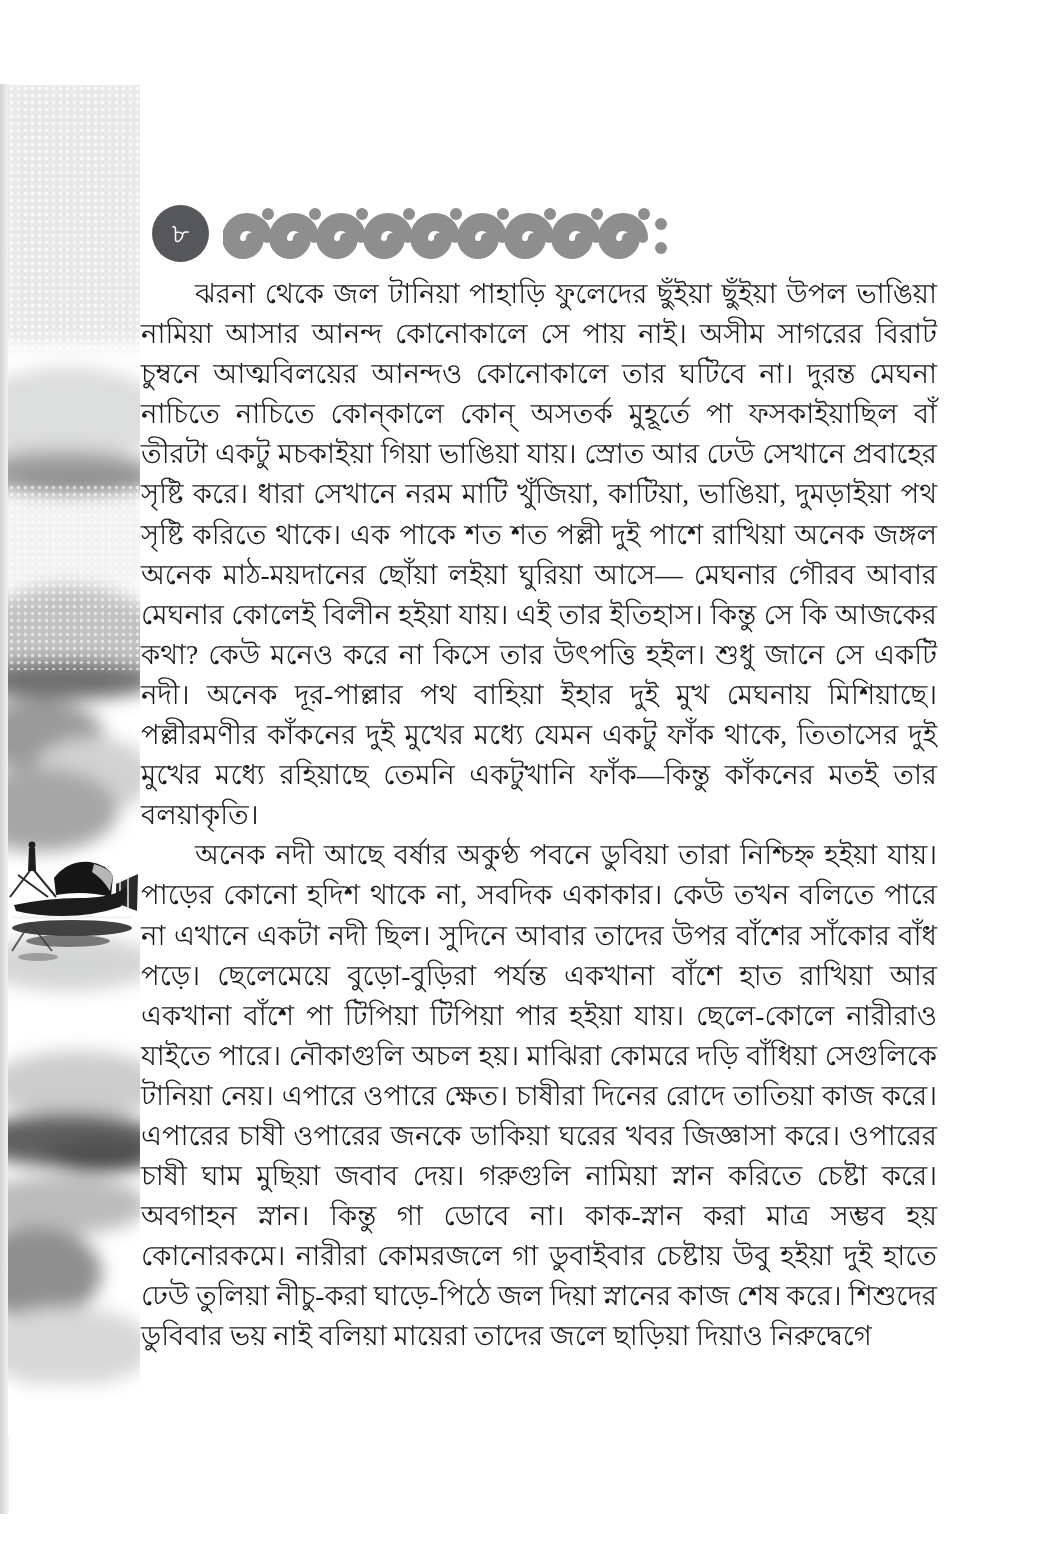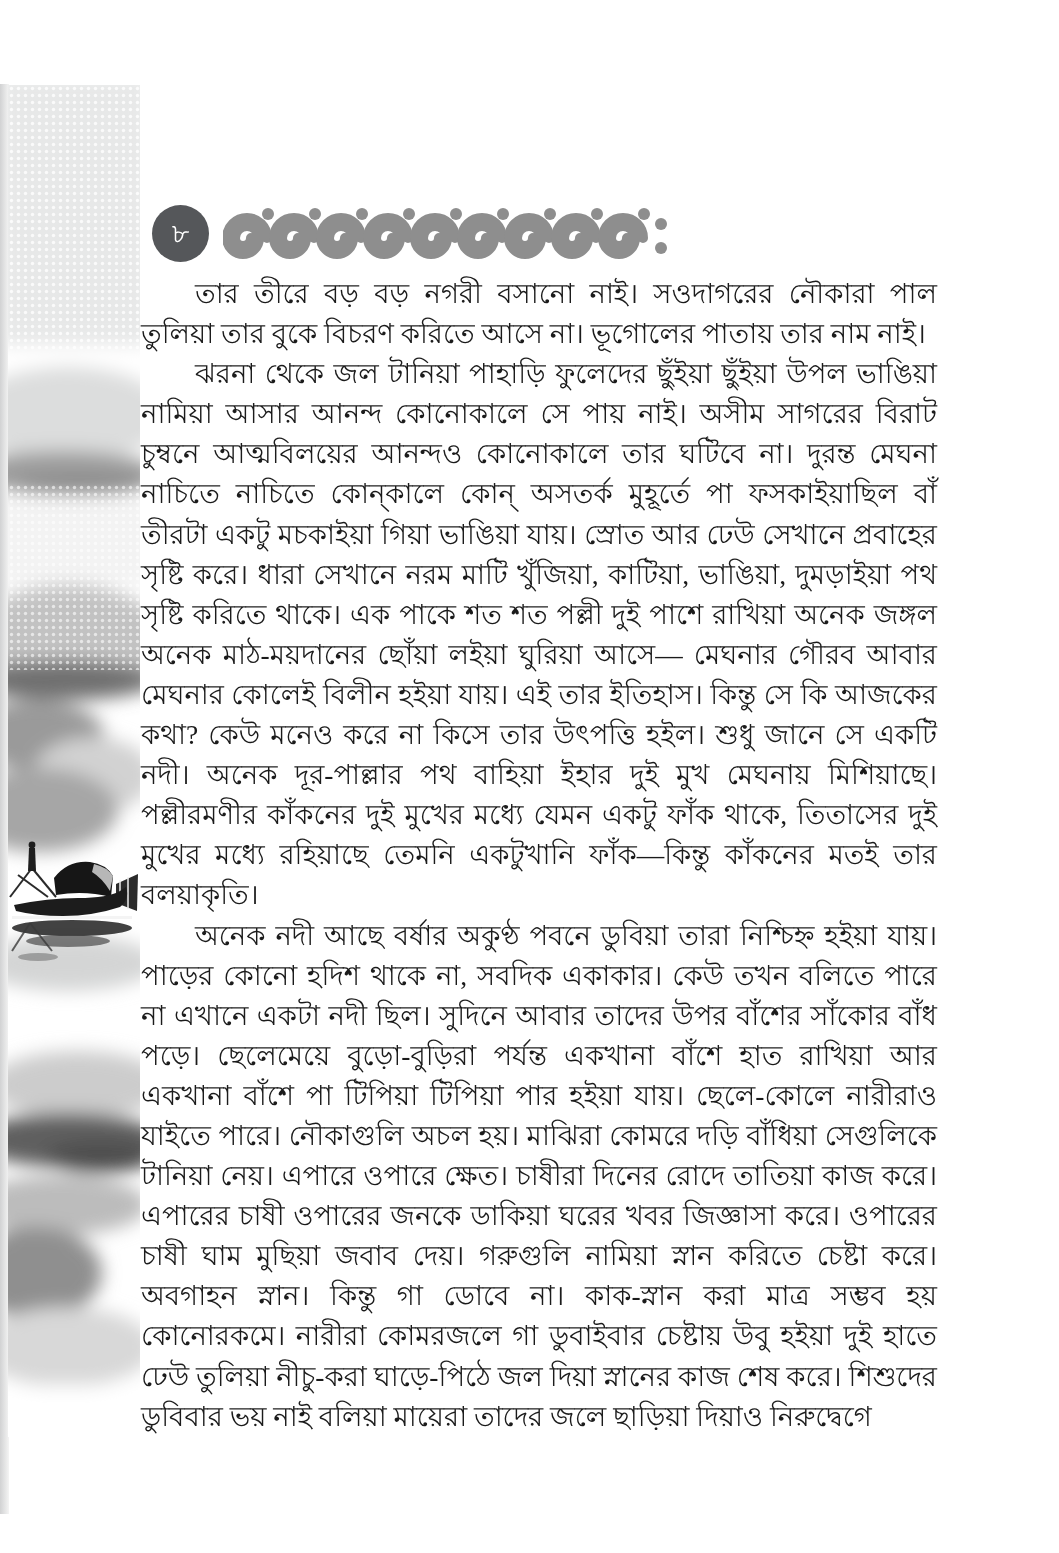--- a/index.html
+++ b/index.html
@@ -145,16 +145,15 @@
         <g>
           <circle cx="438" cy="24" r="6" fill="#8e8e8e"></circle>
           <circle cx="438" cy="48" r="6" fill="#8e8e8e"></circle>
         </g>
       </g>
     </svg>
   </div>
 </div>
 
 <div class="text-block">
-  <p>তার তীরে বড় বড় নগরী বসানো নাই। সওদাগরের নৌকারা পাল তুলিয়া তার বুকে বিচরণ করিতে আসে না। ভূগোলের পাতায় তার নাম নাই।</p>
   <p>ঝরনা থেকে জল টানিয়া পাহাড়ি ফুলেদের ছুঁইয়া ছুঁইয়া উপল ভাঙিয়া নামিয়া আসার আনন্দ কোনোকালে সে পায় নাই। অসীম সাগরের বিরাট চুম্বনে আত্মবিলয়ের আনন্দও কোনোকালে তার ঘটিবে না। দুরন্ত মেঘনা নাচিতে নাচিতে কোন্‌কালে কোন্ অসতর্ক মুহূর্তে পা ফসকাইয়াছিল বাঁ তীরটা একটু মচকাইয়া গিয়া ভাঙিয়া যায়। স্রোত আর ঢেউ সেখানে প্রবাহের সৃষ্টি করে। ধারা সেখানে নরম মাটি খুঁজিয়া, কাটিয়া, ভাঙিয়া, দুমড়াইয়া পথ সৃষ্টি করিতে থাকে। এক পাকে শত শত পল্লী দুই পাশে রাখিয়া অনেক জঙ্গল অনেক মাঠ-ময়দানের ছোঁয়া লইয়া ঘুরিয়া আসে— মেঘনার গৌরব আবার মেঘনার কোলেই বিলীন হইয়া যায়। এই তার ইতিহাস। কিন্তু সে কি আজকের কথা? কেউ মনেও করে না কিসে তার উৎপত্তি হইল। শুধু জানে সে একটি নদী। অনেক দূর-পাল্লার পথ বাহিয়া ইহার দুই মুখ মেঘনায় মিশিয়াছে। পল্লীরমণীর কাঁকনের দুই মুখের মধ্যে যেমন একটু ফাঁক থাকে, তিতাসের দুই মুখের মধ্যে রহিয়াছে তেমনি একটুখানি ফাঁক—কিন্তু কাঁকনের মতই তার বলয়াকৃতি।</p>
   <p>অনেক নদী আছে বর্ষার অকুণ্ঠ পবনে ডুবিয়া তারা নিশ্চিহ্ন হইয়া যায়। পাড়ের কোনো হদিশ থাকে না, সবদিক একাকার। কেউ তখন বলিতে পারে না এখানে একটা নদী ছিল। সুদিনে আবার তাদের উপর বাঁশের সাঁকোর বাঁধ পড়ে। ছেলেমেয়ে বুড়ো-বুড়িরা পর্যন্ত একখানা বাঁশে হাত রাখিয়া আর একখানা বাঁশে পা টিপিয়া টিপিয়া পার হইয়া যায়। ছেলে-কোলে নারীরাও যাইতে পারে। নৌকাগুলি অচল হয়। মাঝিরা কোমরে দড়ি বাঁধিয়া সেগুলিকে টানিয়া নেয়। এপারে ওপারে ক্ষেত। চাষীরা দিনের রোদে তাতিয়া কাজ করে। এপারের চাষী ওপারের জনকে ডাকিয়া ঘরের খবর জিজ্ঞাসা করে। ওপারের চাষী ঘাম মুছিয়া জবাব দেয়। গরুগুলি নামিয়া স্নান করিতে চেষ্টা করে। অবগাহন স্নান। কিন্তু গা ডোবে না। কাক-স্নান করা মাত্র সম্ভব হয় কোনোরকমে। নারীরা কোমরজলে গা ডুবাইবার চেষ্টায় উবু হইয়া দুই হাতে ঢেউ তুলিয়া নীচু-করা ঘাড়ে-পিঠে জল দিয়া স্নানের কাজ শেষ করে। শিশুদের ডুবিবার ভয় নাই বলিয়া মায়েরা তাদের জলে ছাড়িয়া দিয়াও নিরুদ্বেগে</p>
 </div>
 
 </body></html>

